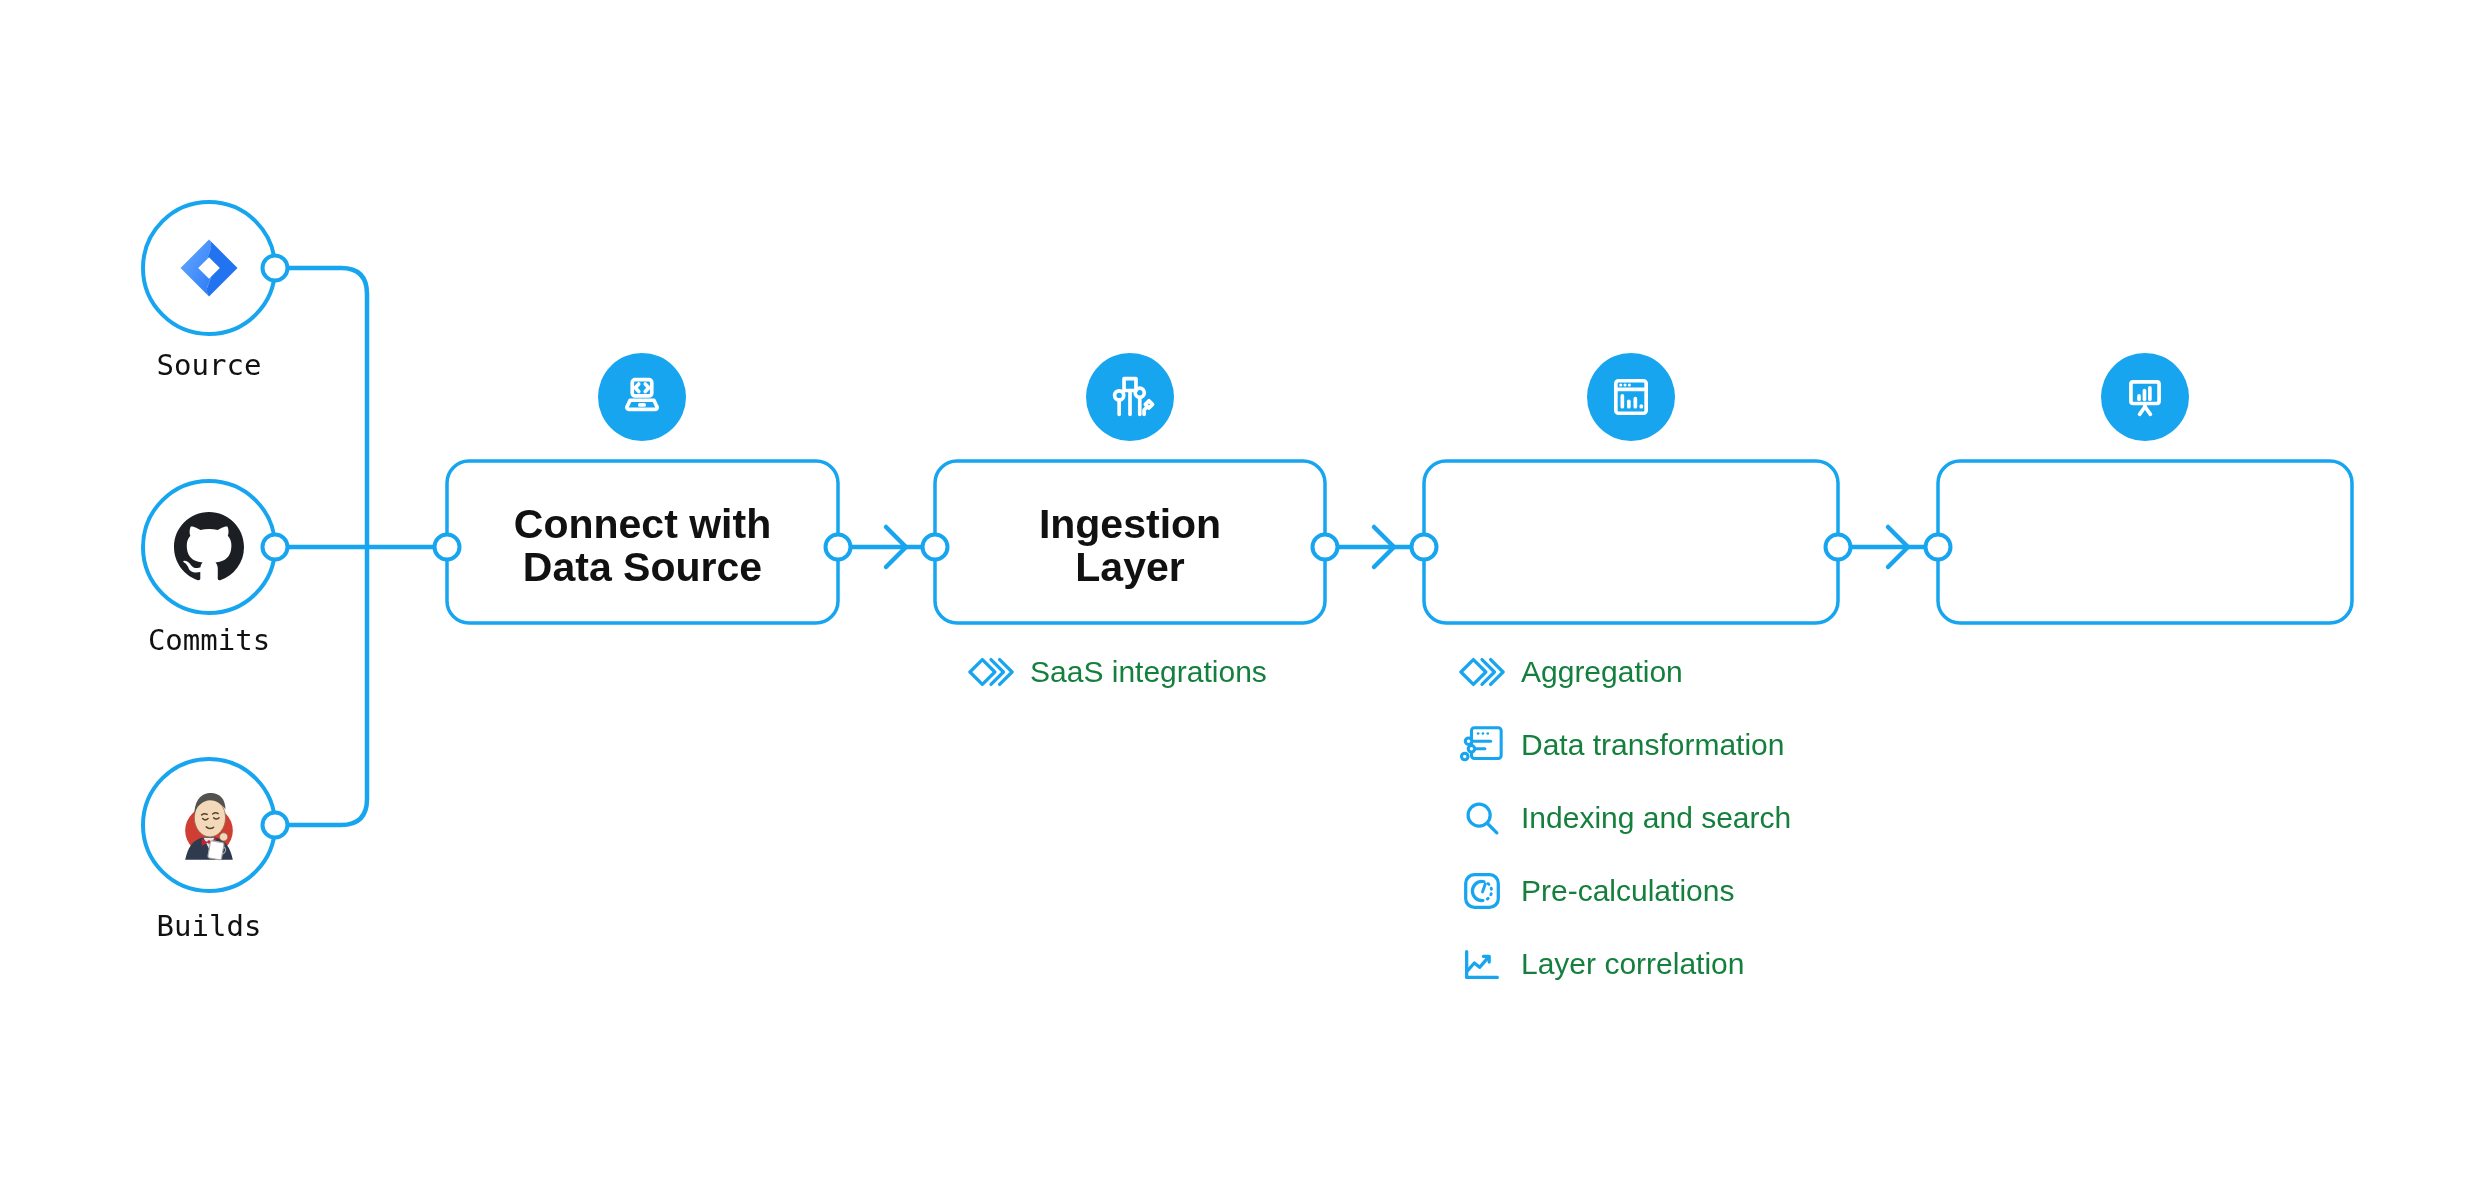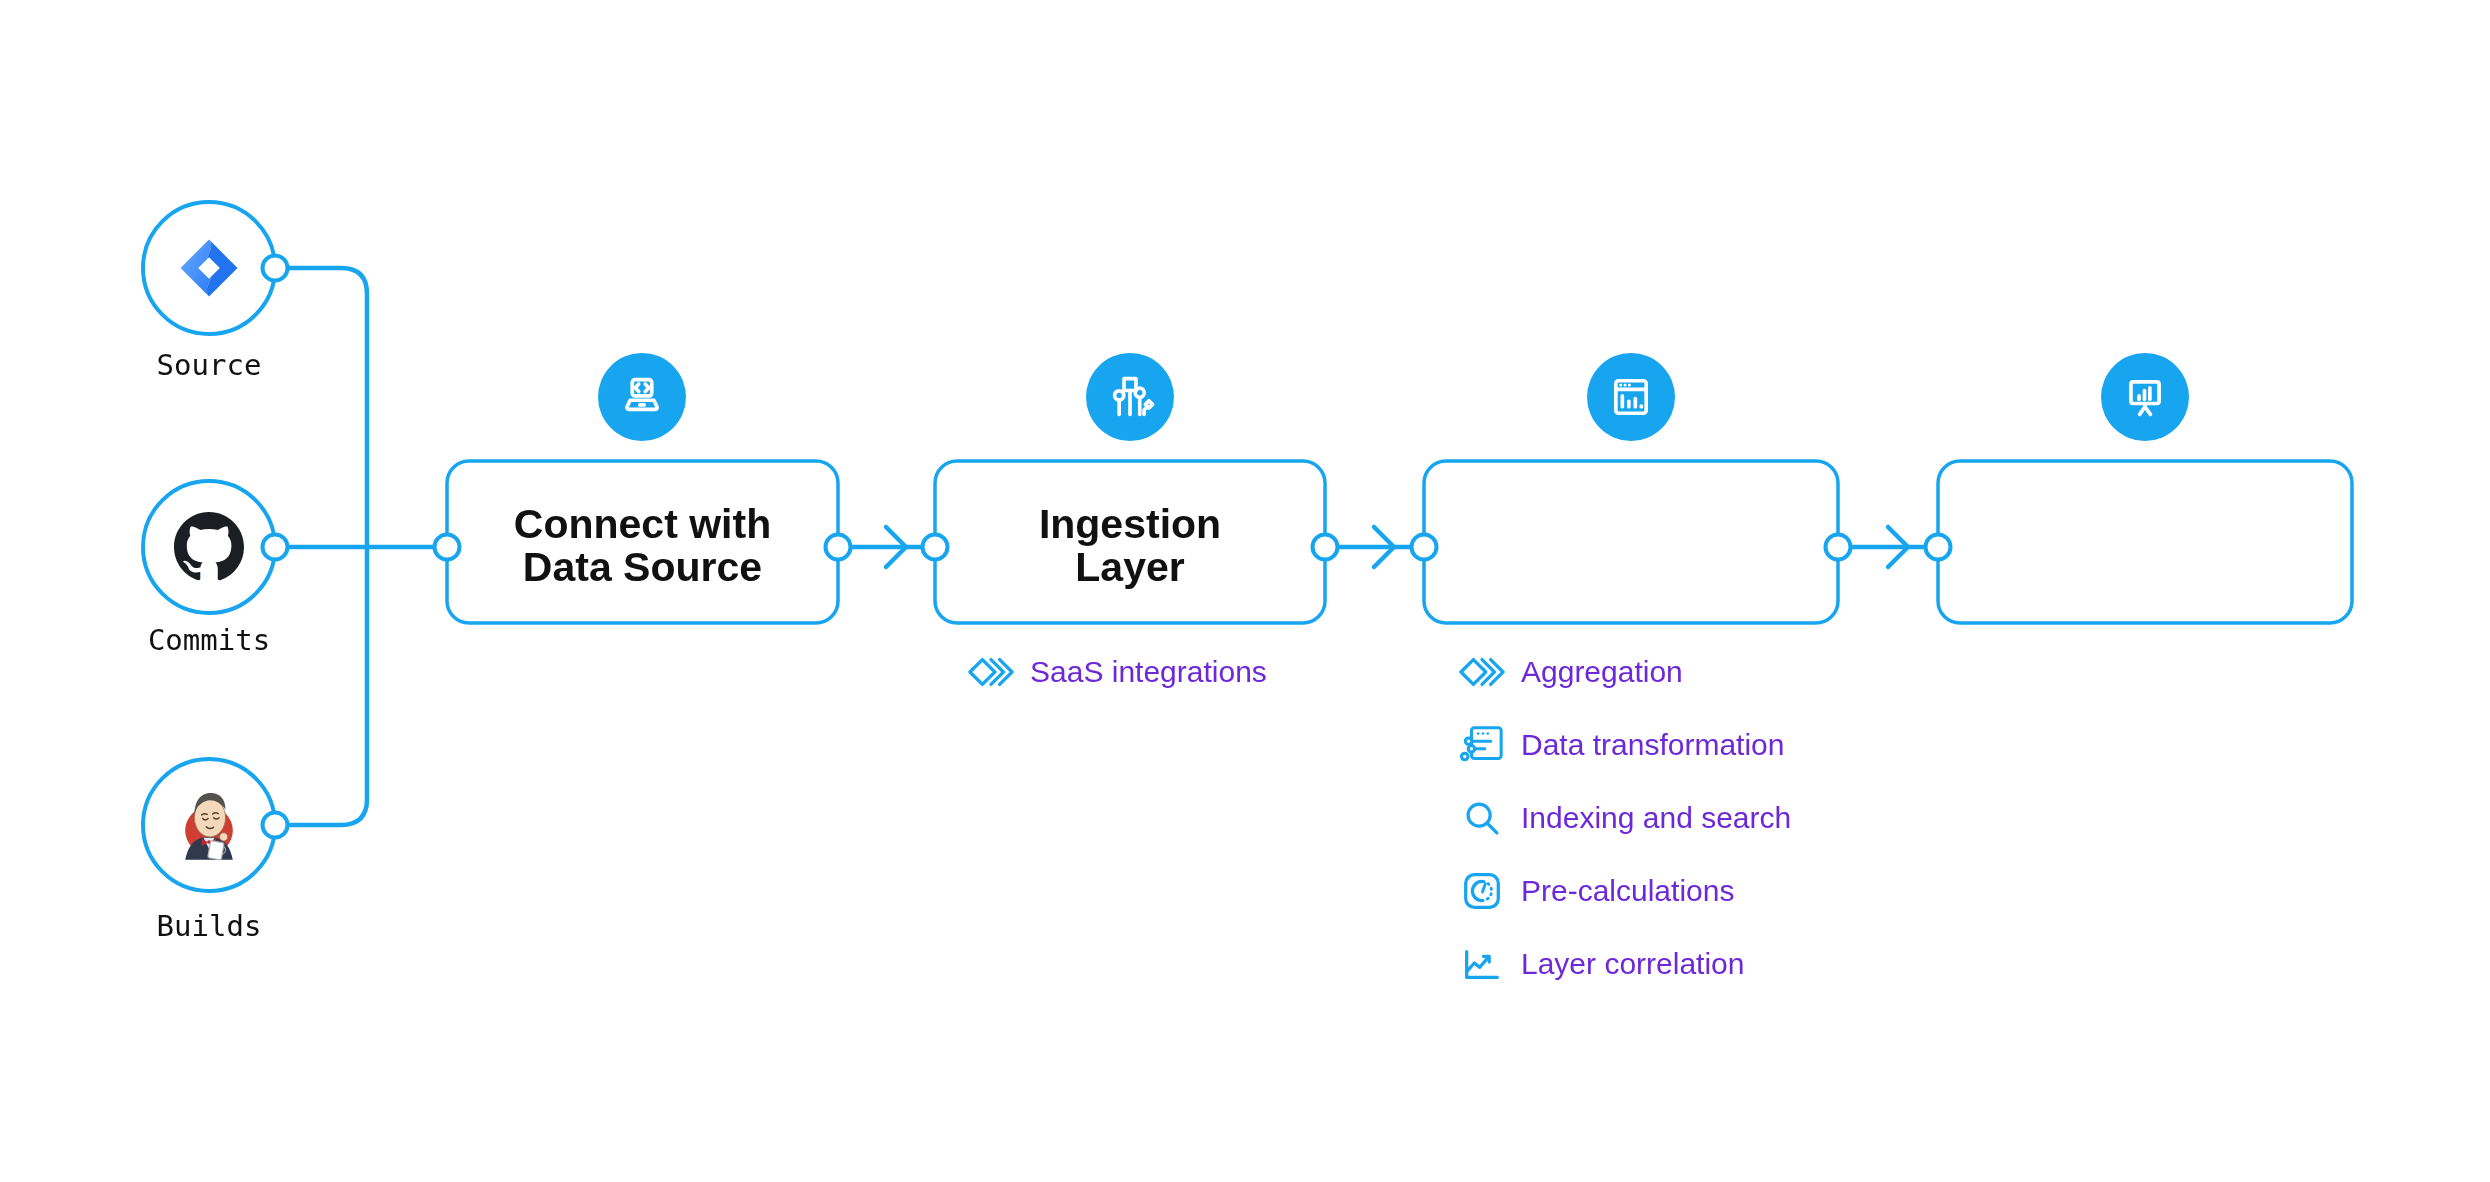--- a/index.html
+++ b/index.html
@@ -8,21 +8,21 @@
   .layer{position:absolute;left:0;top:0;width:2490px;height:1182px;}
   .overlay{position:absolute;z-index:2;}
   .source-label{position:absolute;z-index:2;width:220px;text-align:center;
                 font-family:"DejaVu Sans Mono",monospace;font-size:29px;line-height:36px;color:#111;}
   .stage-title{position:absolute;z-index:2;text-align:center;font-weight:bold;
                font-size:41px;line-height:43px;color:#111;padding-top:42px;box-sizing:border-box;}
   .stage-title .tw{margin:0 auto;}
   .feature-list{position:absolute;z-index:2;display:flex;flex-direction:column;gap:27px;}
   .feature-row{display:flex;align-items:center;gap:16px;height:46px;}
   .feature-row .fi{width:46px;height:46px;flex:0 0 46px;}
-  .feature-row .ft{font-size:30px;line-height:36px;color:#6d28d9;white-space:nowrap;}
+  .feature-row .ft{font-size:30px;line-height:36px;color:#15803d;white-space:nowrap;}
 </style>
 </head>
 <body>
 
 <div class="canvas">
 
   <svg class="layer" width="2490" height="1182" viewBox="0 0 2490 1182">
     <g fill="none" stroke="#17a5f0" stroke-width="4.5" stroke-linecap="round" stroke-linejoin="round">
 
       <path d="M287,268 H341 Q367,268 367,294 V799 Q367,825 341,825 H287"></path>

